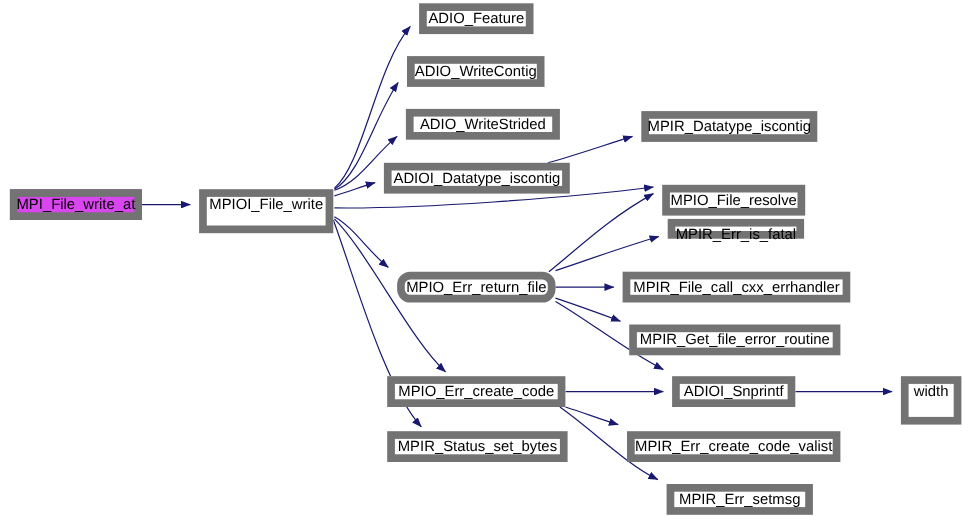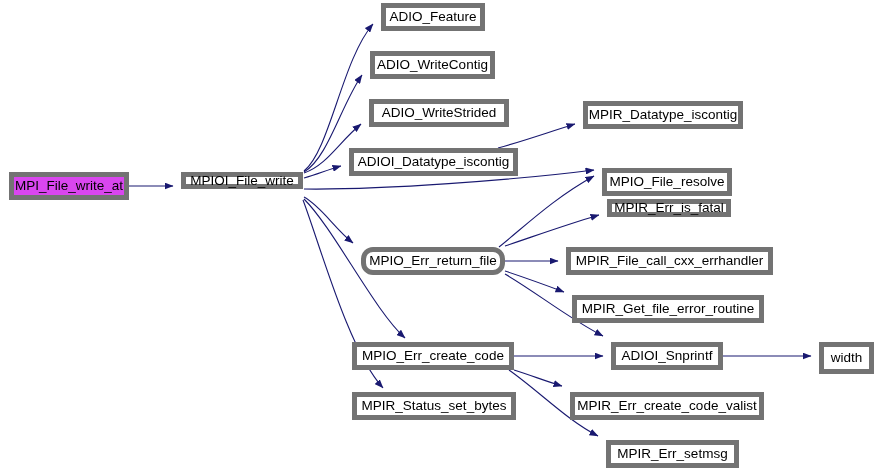--- a/index.html
+++ b/index.html
@@ -21,27 +21,27 @@
     position: absolute;
     left: 0;
     top: 0;
     width: 875px;
     height: 469px;
     pointer-events: none;
   }
   .node {
     position: absolute;
     box-sizing: border-box;
-    border: 5px solid #737373;
+    border: 7px solid #737373;
     background: #ffffff;
     color: #000000;
     font-size: 13.5px;
     line-height: 1;
     display: flex;
-    align-items: center;
+    align-items: flex-start;
     justify-content: center;
     white-space: nowrap;
     letter-spacing: 0px;
   }
   .node.root {
     background: #d946ef;
   }
   .node-label {
     display: block;
     padding: 0 4px;
@@ -74,21 +74,21 @@
       <path d="M505,274 C536,292 568,318 603,336" fill="none" stroke="#191970" stroke-width="1.1" marker-end="url(#arrowhead)"></path>
       <path d="M514,356 L603,356" fill="none" stroke="#191970" stroke-width="1.1" marker-end="url(#arrowhead)"></path>
       <path d="M514,370 C533,376 545,381 562,386" fill="none" stroke="#191970" stroke-width="1.1" marker-end="url(#arrowhead)"></path>
       <path d="M509,370 C540,392 568,421 598,436" fill="none" stroke="#191970" stroke-width="1.1" marker-end="url(#arrowhead)"></path>
       <path d="M723,356 L811,356" fill="none" stroke="#191970" stroke-width="1.1" marker-end="url(#arrowhead)"></path>
     </svg>
   <div id="node-layer">
       <div class="node root" style="left: 9px; top: 172px; width: 120px; height: 28px;">
         <span class="node-label">MPI_File_write_at</span>
       </div>
-      <div class="node" style="left: 181px; top: 172px; width: 122px; height: 17px;">
+      <div class="node" style="left: 181px; top: 172px; width: 122px; height: 40px;">
         <span class="node-label">MPIOI_File_write</span>
       </div>
       <div class="node" style="left: 381px; top: 3px; width: 104px; height: 28px;">
         <span class="node-label">ADIO_Feature</span>
       </div>
       <div class="node" style="left: 370px; top: 51px; width: 125px; height: 28px;">
         <span class="node-label">ADIO_WriteContig</span>
       </div>
       <div class="node" style="left: 369px; top: 99px; width: 140px; height: 28px;">
         <span class="node-label">ADIO_WriteStrided</span>
@@ -113,21 +113,21 @@
       </div>
       <div class="node" style="left: 572px; top: 295px; width: 192px; height: 28px;">
         <span class="node-label">MPIR_Get_file_error_routine</span>
       </div>
       <div class="node" style="left: 352px; top: 342px; width: 162px; height: 28px;">
         <span class="node-label">MPIO_Err_create_code</span>
       </div>
       <div class="node" style="left: 611px; top: 342px; width: 112px; height: 28px;">
         <span class="node-label">ADIOI_Snprintf</span>
       </div>
-      <div class="node" style="left: 819px; top: 342px; width: 55px; height: 32px;">
+      <div class="node" style="left: 819px; top: 342px; width: 55px; height: 44px;">
         <span class="node-label">width</span>
       </div>
       <div class="node" style="left: 352px; top: 392px; width: 164px; height: 28px;">
         <span class="node-label">MPIR_Status_set_bytes</span>
       </div>
       <div class="node" style="left: 570px; top: 392px; width: 194px; height: 28px;">
         <span class="node-label">MPIR_Err_create_code_valist</span>
       </div>
       <div class="node" style="left: 606px; top: 440px; width: 133px; height: 28px;">
         <span class="node-label">MPIR_Err_setmsg</span>

